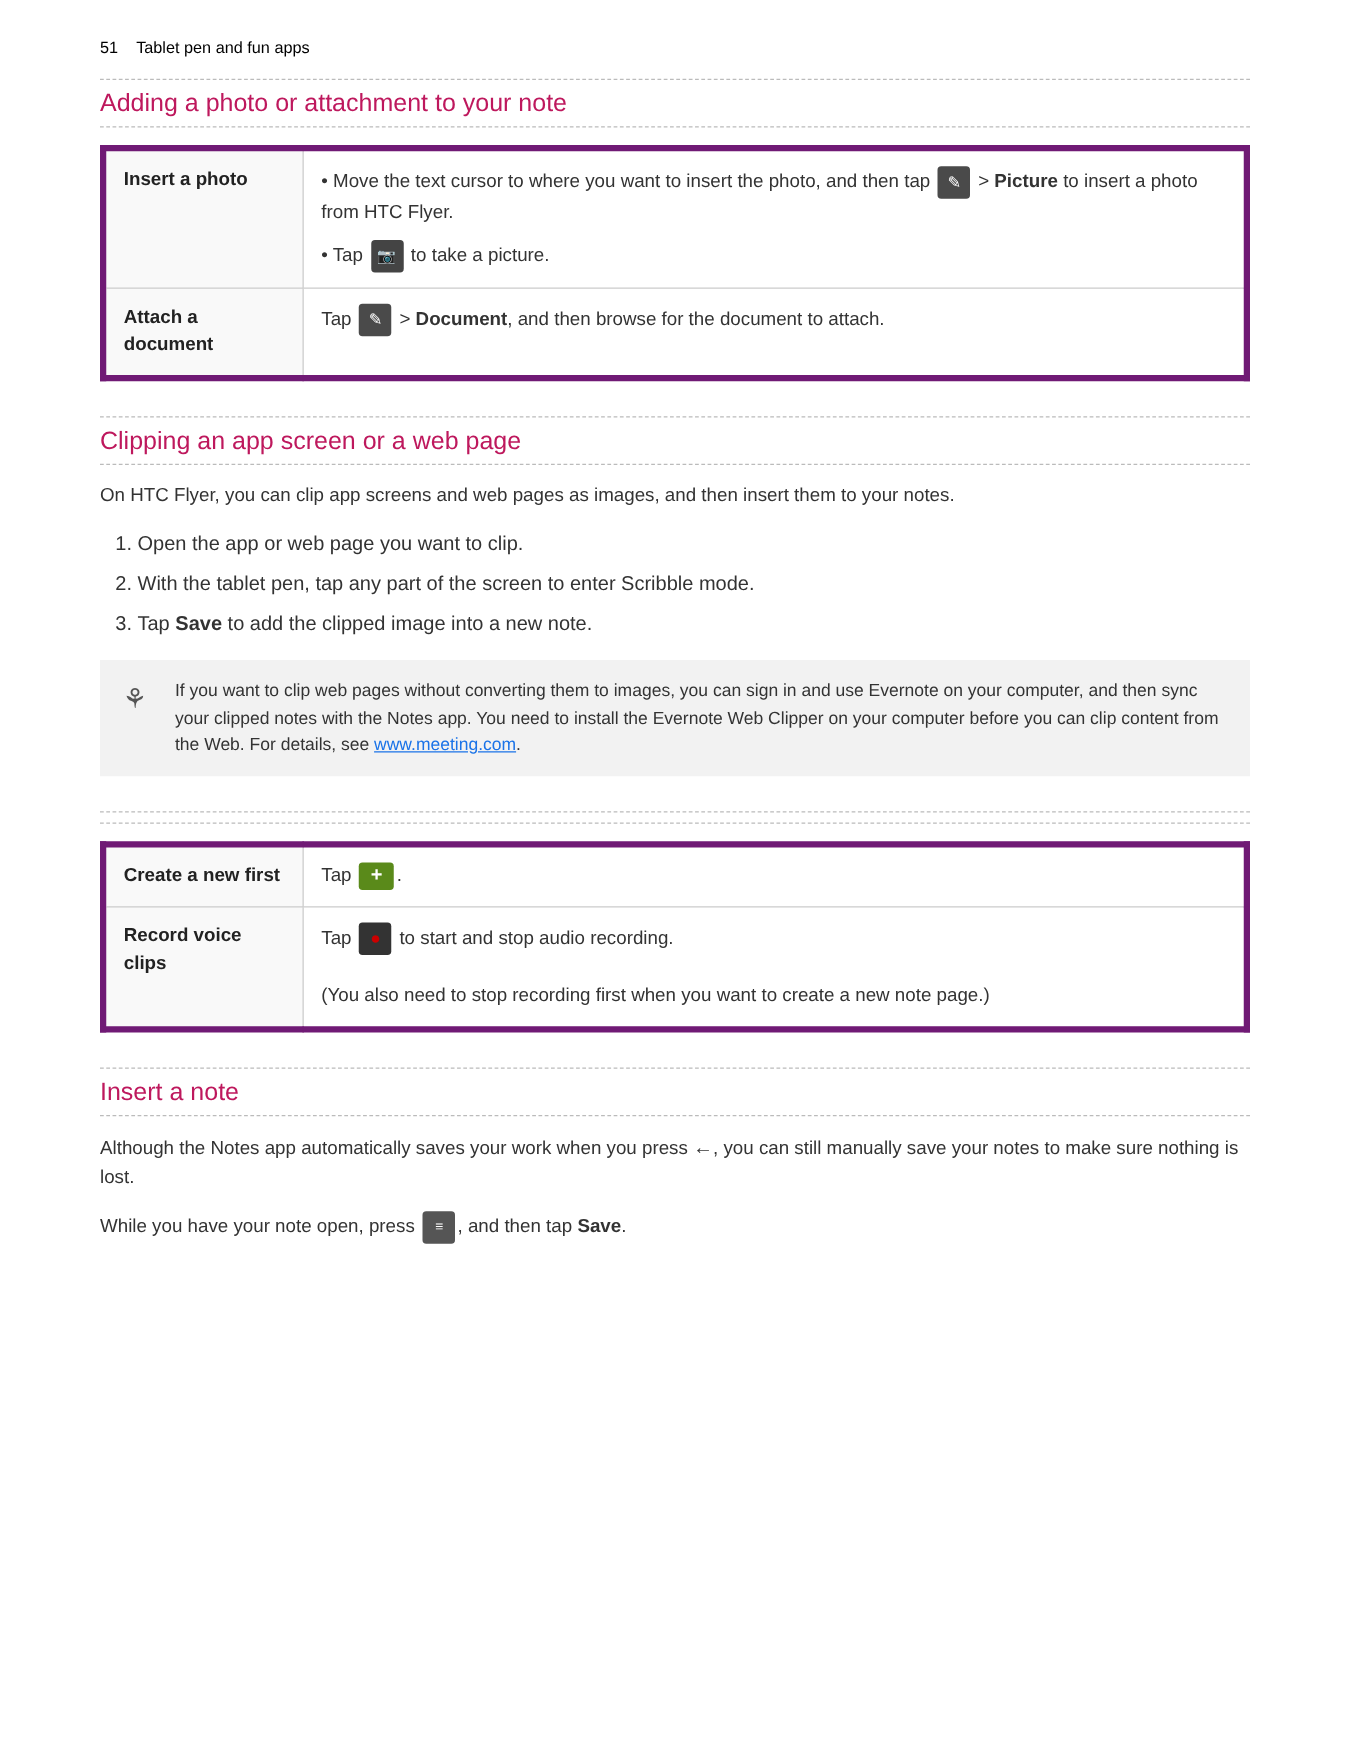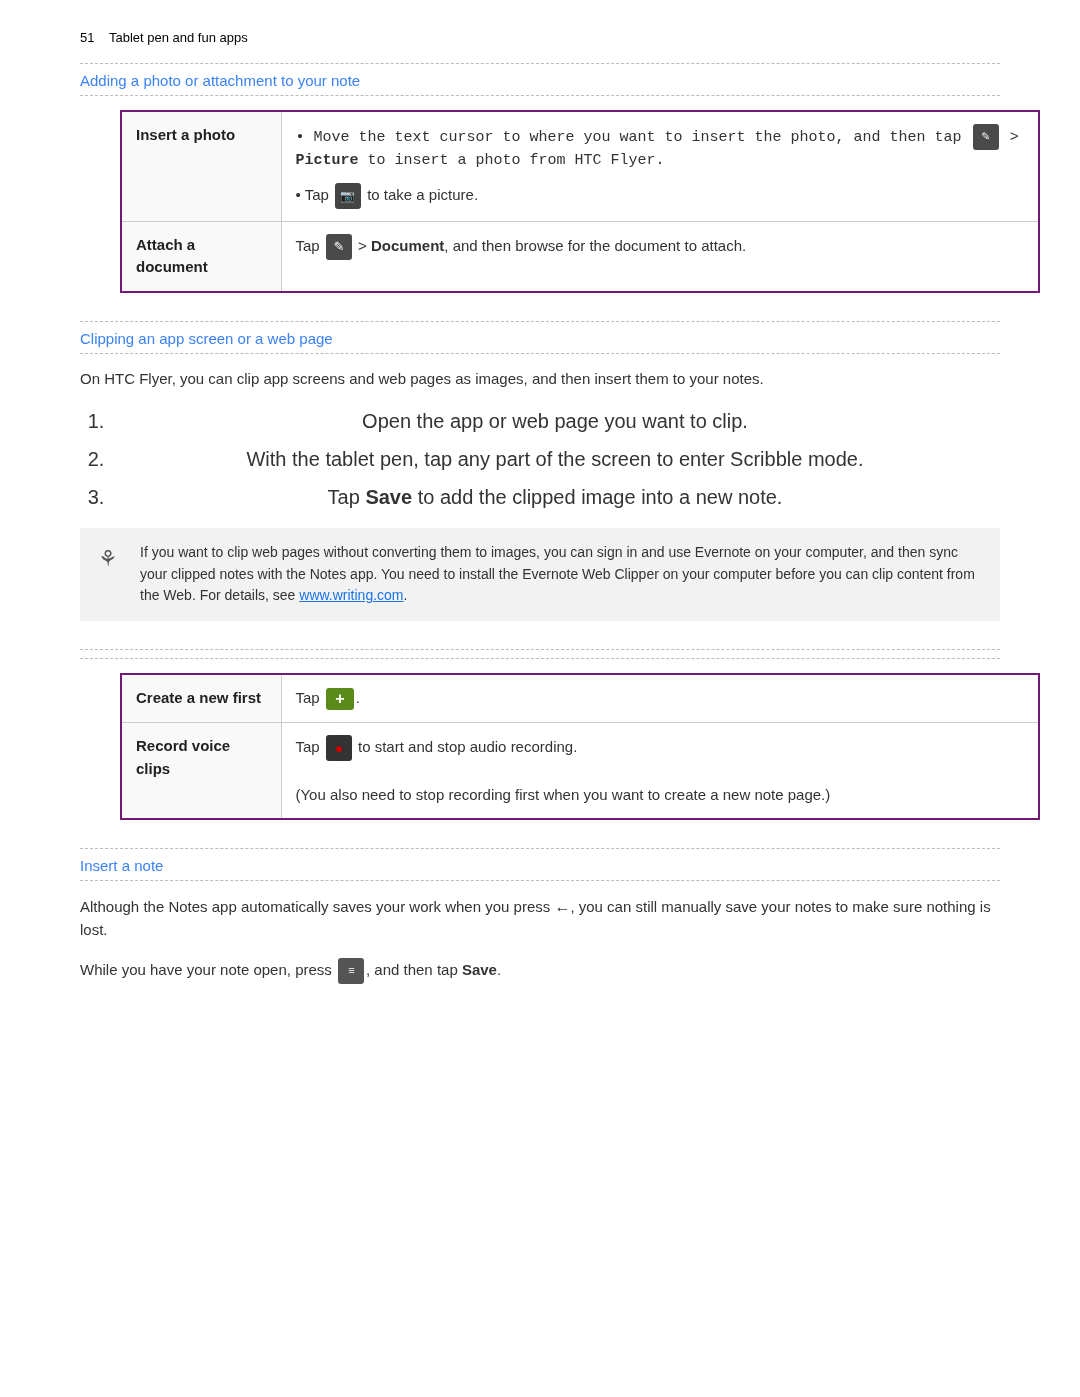--- a/index.html
+++ b/index.html
@@ -28,22 +28,22 @@
       margin-bottom: 28px;
     }
 
     .section-divider {
       border: none;
       border-top: 1px dashed #bbb;
       margin-bottom: 8px;
     }
 
     .section-title {
-      color: #3b82f6;
-      font-size: 15px;
+      color: #be185d;
+      font-size: 20px;
       font-weight: normal;
       margin-bottom: 6px;
     }
 
     .section-divider-bottom {
       border: none;
       border-top: 1px dashed #bbb;
       margin-top: 0px;
       margin-bottom: 14px;
     }
@@ -53,22 +53,21 @@
       color: #333;
       margin-bottom: 16px;
       line-height: 1.5;
     }
 
     
     .info-table {
       width: 100%;
       border-collapse: collapse;
       margin-bottom: 18px;
-      border: 2px solid #701a75;
-      margin-left: 40px;
+      border: 5px solid #701a75;
     }
 
     .info-table td {
       padding: 12px 14px;
       vertical-align: top;
       border: 1px solid #ccc;
       font-size: 15px;
       line-height: 1.5;
     }
 
@@ -84,23 +83,22 @@
     }
 
     
     .steps-list {
       margin-left: 30px;
       margin-bottom: 16px;
     }
 
     .steps-list li {
       margin-bottom: 8px;
-      font-size: 20px;
+      font-size: 16px;
       line-height: 1.5;
-      text-align: center;
     }
 
     
     .tip-box {
       background: #f2f2f2;
       border: none;
       padding: 14px 18px 14px 60px;
       margin-bottom: 20px;
       position: relative;
       font-size: 14px;
@@ -224,21 +222,21 @@
 <div class="section">
   <hr class="section-divider">
   <h2 class="section-title">Adding a photo or attachment to your note</h2>
   <hr class="section-divider-bottom">
 
   <table class="info-table">
     <tbody>
       <tr>
         <td>Insert a photo</td>
         <td>
-          <div style="margin-bottom:10px;font-family:Liberation Mono, monospace;">
+          <div style="margin-bottom:10px;">
             • Move the text cursor to where you want to insert the photo, and then tap
             <span class="inline-icon icon-pencil">✎</span>
             &gt; <strong class="bold">Picture</strong> to insert a photo from HTC Flyer.
           </div>
           <div>
             • Tap
             <span class="inline-icon icon-camera">📷</span>
             to take a picture.
           </div>
         </td>
@@ -263,21 +261,21 @@
 
   <ol class="steps-list">
     <li>Open the app or web page you want to clip.</li>
     <li>With the tablet pen, tap any part of the screen to enter Scribble mode.</li>
     <li>Tap <strong class="bold">Save</strong> to add the clipped image into a new note.</li>
   </ol>
 
   <div class="tip-box">
     <span class="tip-icon">⚘</span>
     <span>
-      If you want to clip web pages without converting them to images, you can sign in and use Evernote on your computer, and then sync your clipped notes with the Notes app. You need to install the Evernote Web Clipper on your computer before you can clip content from the Web. For details, see <span class="link-text">www.writing.com</span>.
+      If you want to clip web pages without converting them to images, you can sign in and use Evernote on your computer, and then sync your clipped notes with the Notes app. You need to install the Evernote Web Clipper on your computer before you can clip content from the Web. For details, see <span class="link-text">www.meeting.com</span>.
     </span>
   </div>
 </div>
 
 <div class="section">
   <hr class="section-divider">
   <hr class="section-divider-bottom">
 
   <table class="info-table">
     <tbody>

